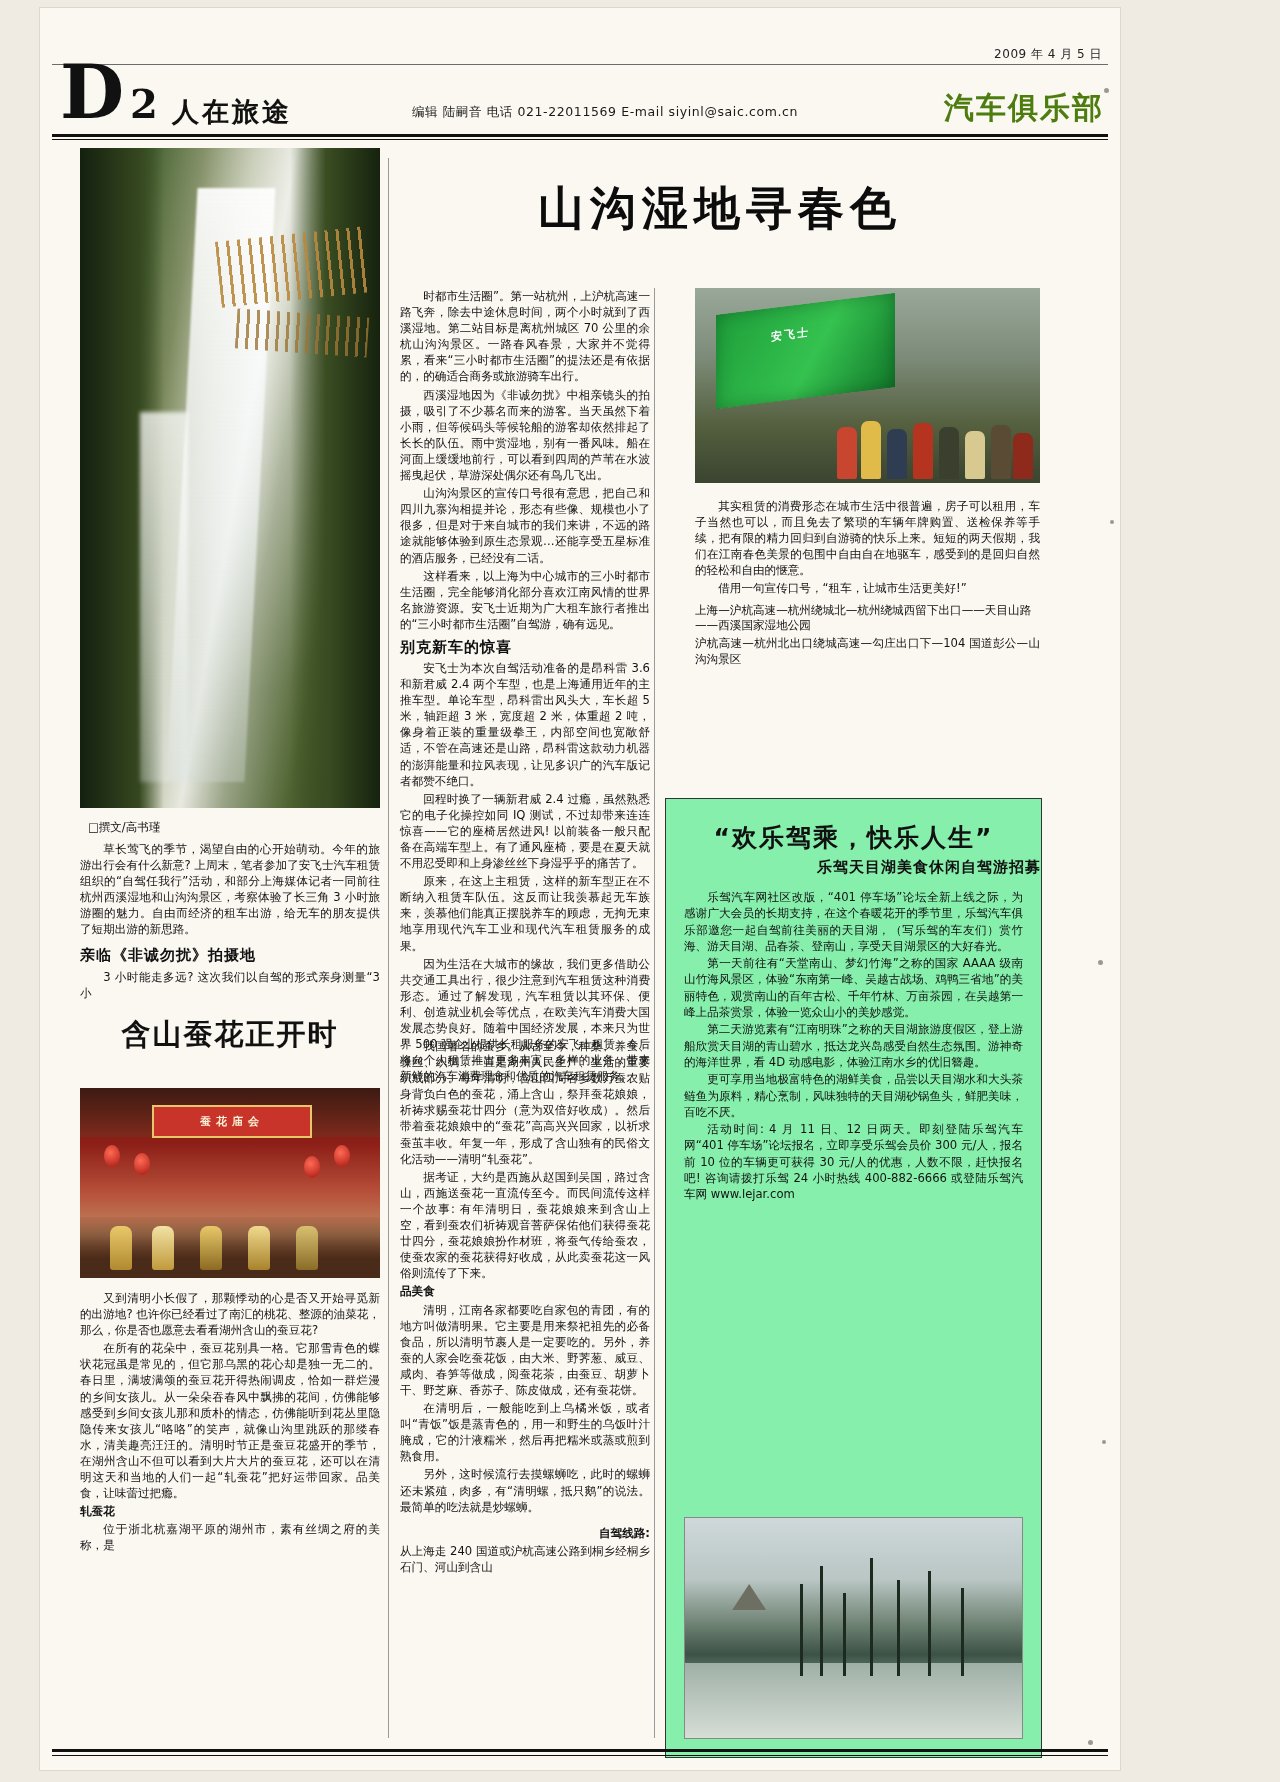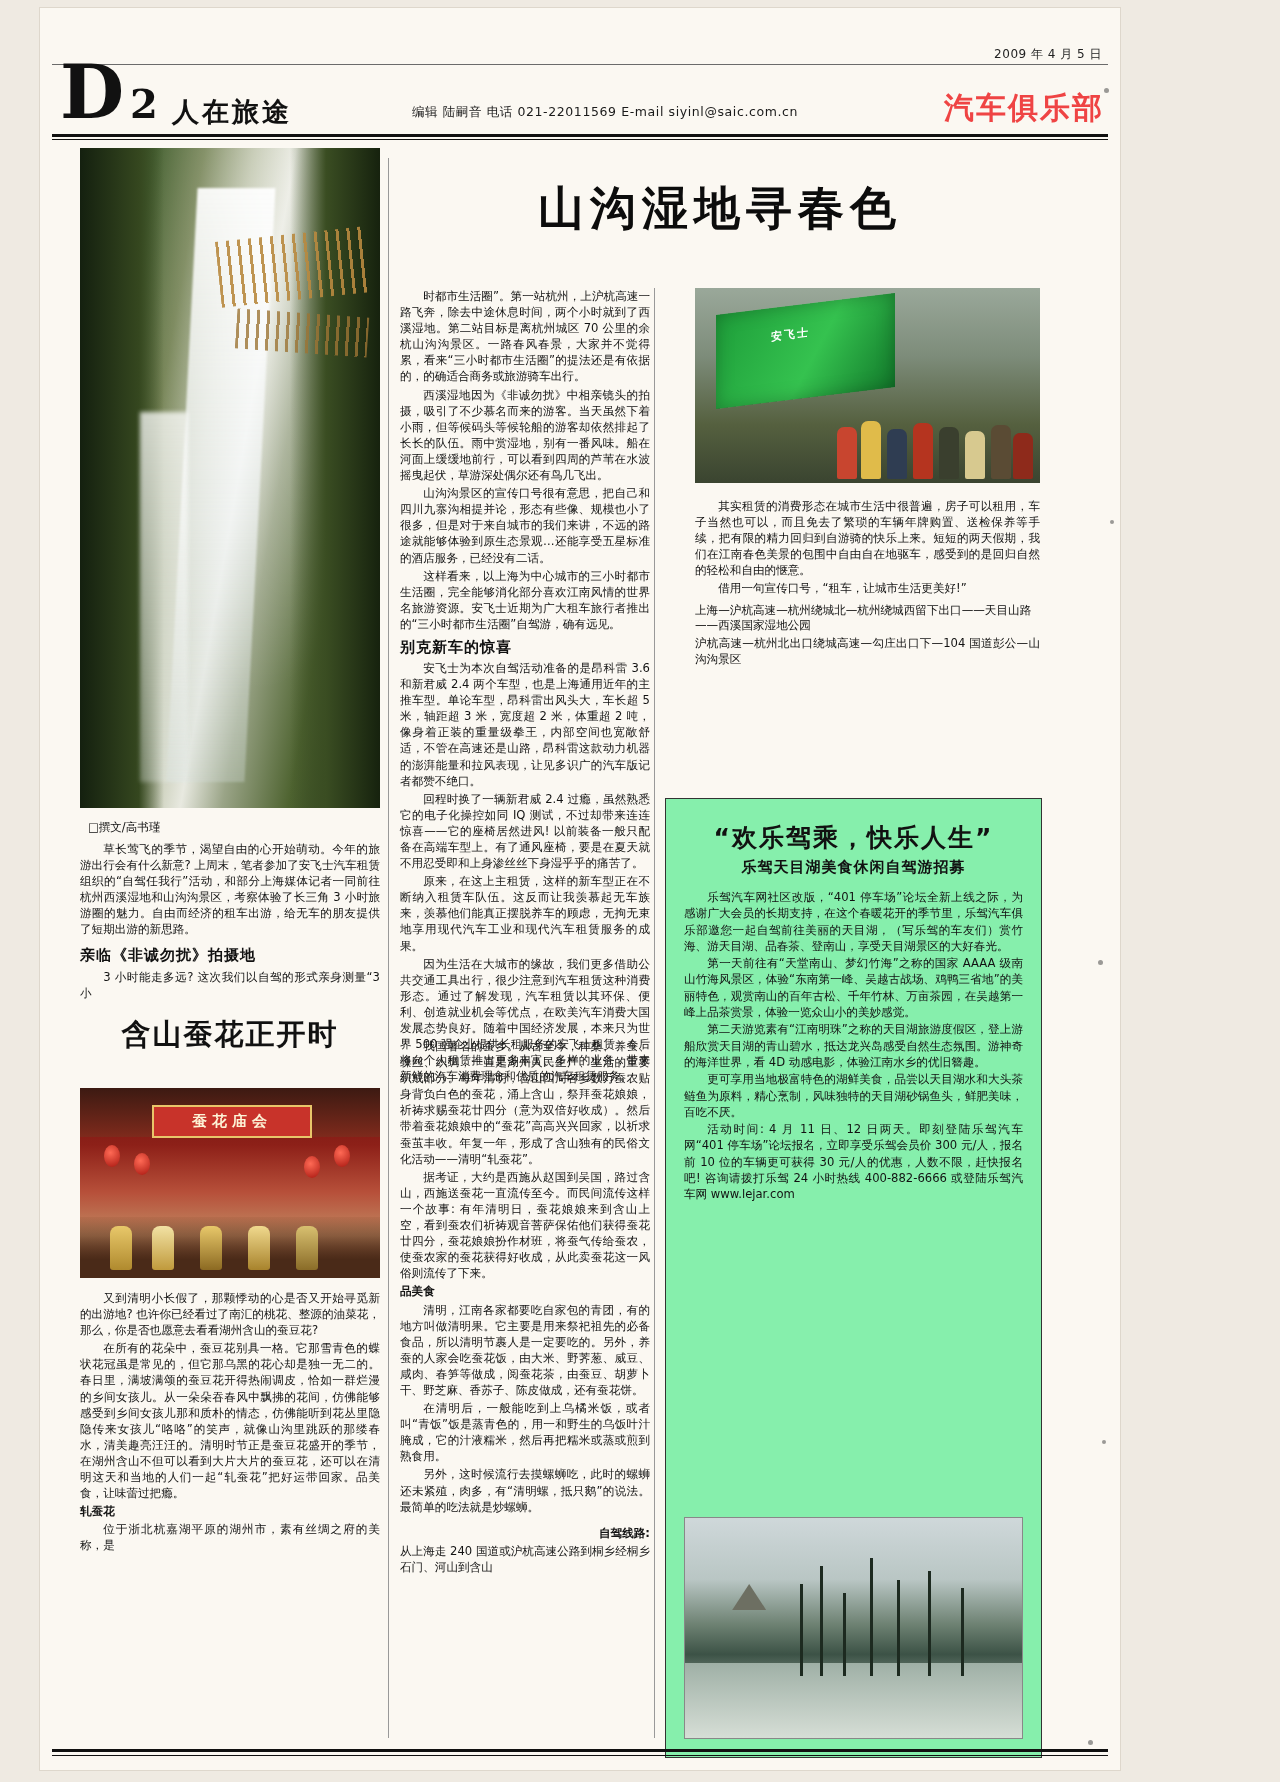--- a/index.html
+++ b/index.html
@@ -41,21 +41,21 @@
   .section-cn{
     position:absolute;left:120px;top:28px;
     font-size:27px;font-weight:bold;letter-spacing:3px;color:#111;
   }
   .editor-line{
     position:absolute;left:360px;top:38px;
     font-size:12.5px;color:#1a1a1a;letter-spacing:.6px;
   }
   .club{
     position:absolute;right:4px;top:22px;
-    font-size:30px;font-weight:bold;letter-spacing:2px;color:#ef4444;
+    font-size:30px;font-weight:bold;letter-spacing:2px;color:#4d7c0f;
   }
   .rule-mast{
     position:absolute;left:12px;right:12px;top:126px;height:3px;background:#111;
   }
   .rule-mast2{
     position:absolute;left:12px;right:12px;top:131px;height:1px;background:#111;
   }
 
   
   .col{position:absolute;}
@@ -130,21 +130,21 @@
   #temple .roof{
     position:absolute;left:0;top:0;width:100%;height:26%;
     background:linear-gradient(180deg,#3c1a12,#7e2a1c);
   }
   #temple .sign{
     position:absolute;left:24%;top:9%;width:52%;height:15%;
     background:#c8332a;border:2px solid #e8c66a;
   }
   #temple .signtext{
     position:absolute;left:0;top:0;width:100%;height:100%;
-    color:#fdf3d6;font-size:15px;font-weight:bold;letter-spacing:5px;
+    color:#fdf3d6;font-size:11px;font-weight:bold;letter-spacing:5px;
     display:flex;align-items:center;justify-content:center;
   }
   #temple .lantern{
     position:absolute;width:16px;height:22px;border-radius:50%;
     background:radial-gradient(circle at 40% 35%,#ff6a55,#a8160f);
   }
   #temple .crowd{
     position:absolute;left:0;bottom:0;width:100%;height:32%;
     background:linear-gradient(180deg,rgba(120,60,30,.1),#4a2a18 70%);
   }
@@ -195,21 +195,21 @@
   .adbox{
     position:absolute;left:625px;top:790px;width:375px;height:958px;
     border:1px solid #333;
     background:#86efac;
   }
   .ad-title{
     text-align:center;font-size:25px;font-weight:bold;letter-spacing:2px;
     margin:22px 0 4px 0;
   }
   .ad-sub{
-    text-align:center;font-size:15px;font-weight:bold;letter-spacing:1px;
+    text-align:right;font-size:15px;font-weight:bold;letter-spacing:1px;
     margin:0 0 12px 0;
   }
   .ad-body{padding:0 18px;}
   .ad-body p{
     margin:0 0 1px 0;font-size:11.6px;line-height:16.3px;text-align:justify;text-indent:2em;
   }
   #lakephoto{
     left:0;top:0;width:337px;height:220px;position:absolute;
     background:linear-gradient(180deg,#cfd8da 0%,#b9c6c4 28%,#6f8374 48%,#3c5246 62%,#8a9a8e 78%,#c9d2cc 100%);
   }

